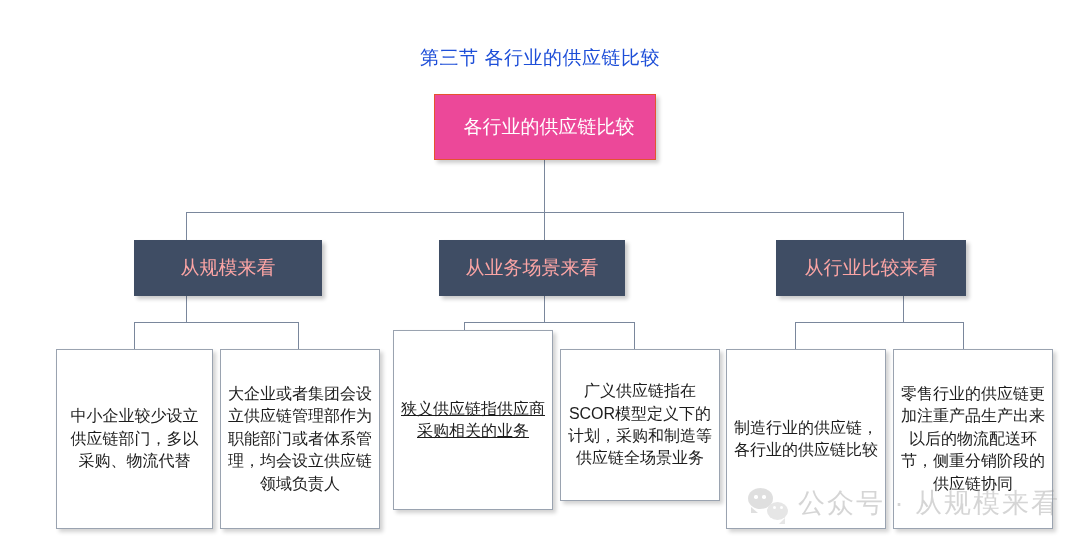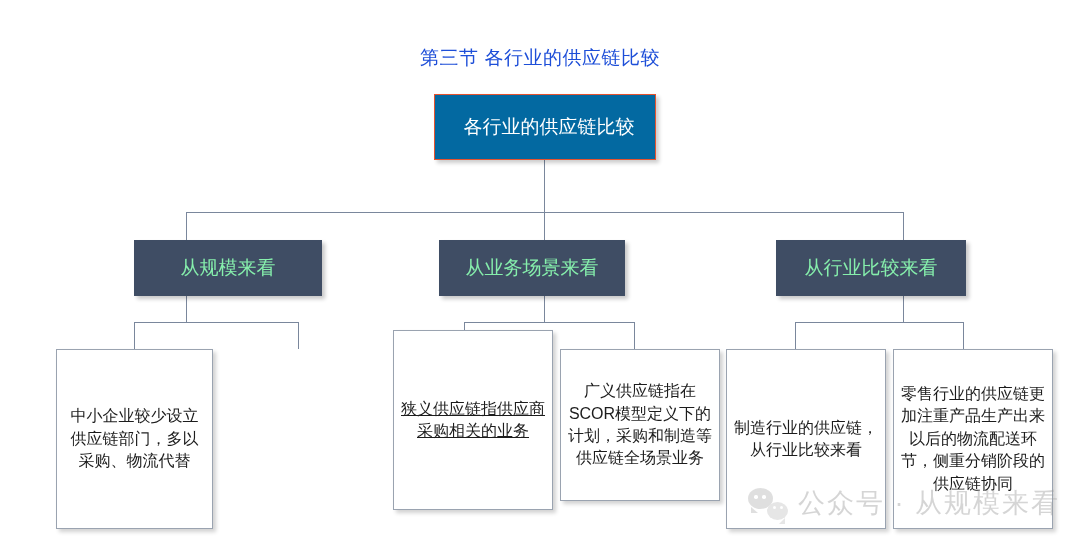--- a/index.html
+++ b/index.html
@@ -38,32 +38,32 @@
     box-sizing: border-box;
     display: flex;
     align-items: center;
     justify-content: center;
     text-align: center;
     line-height: 1.32;
   }
 
   
   .node-root {
-    background: #0369a1;
+    background: #ec4899;
     color: #ffffff;
     font-size: 19px;
     box-shadow: 3px 3px 4px rgba(0,0,0,0.20);
     border: 1px solid #e5532f;
     padding-left: 8px;
   }
 
   
   .node-branch {
     background: #3f4d64;
-    color: #86efac;
+    color: #fca5a5;
     font-size: 19px;
     box-shadow: 3px 3px 4px rgba(0,0,0,0.22);
     border: 1px solid #3f4d64;
   }
 
   
   .node-leaf {
     background: #ffffff;
     color: #1c1c1c;
     font-size: 16px;
@@ -195,31 +195,34 @@
   </div>
 
   <div class="node node-leaf" style="left:56px; top:349px; width:157px; height:180px;">
     <span class="leaf-text">中小企业较少设立供应链部门，多以采购、物流代替</span>
   </div>
 
   <div class="node node-branch" style="left:776px; top:240px; width:190px; height:56px;">
     <span>从行业比较来看</span>
   </div>
 
+  <div class="node node-leaf" style="left:220px; top:349px; width:160px; height:180px;">
+    <span class="leaf-text">大企业或者集团会设立供应链管理部作为职能部门或者体系管理，均会设立供应链领域负责人</span>
+  </div>
 
   <div class="node node-leaf" style="left:393px; top:330px; width:160px; height:180px;text-decoration:underline;">
     <span class="leaf-text">狭义供应链指供应商采购相关的业务</span>
   </div>
 
   <div class="node node-leaf" style="left:560px; top:349px; width:160px; height:152px;">
     <span class="leaf-text">广义供应链指在SCOR模型定义下的计划，采购和制造等供应链全场景业务</span>
   </div>
 
   <div class="node node-leaf" style="left:726px; top:349px; width:160px; height:180px;">
-    <span class="leaf-text">制造行业的供应链，从行业比较来看</span>
+    <span class="leaf-text">制造行业的供应链，各行业的供应链比较</span>
   </div>
 
   <div class="node node-leaf" style="left:893px; top:349px; width:160px; height:180px;">
     <span class="leaf-text">零售行业的供应链更加注重产品生产出来以后的物流配送环节，侧重分销阶段的供应链协同</span>
   </div>
 
   <div class="watermark" style="left:748px; top:485px;">
     <span class="wechat-mark">
       <span class="bubble-big"></span>
       <span class="bubble-small"></span>

